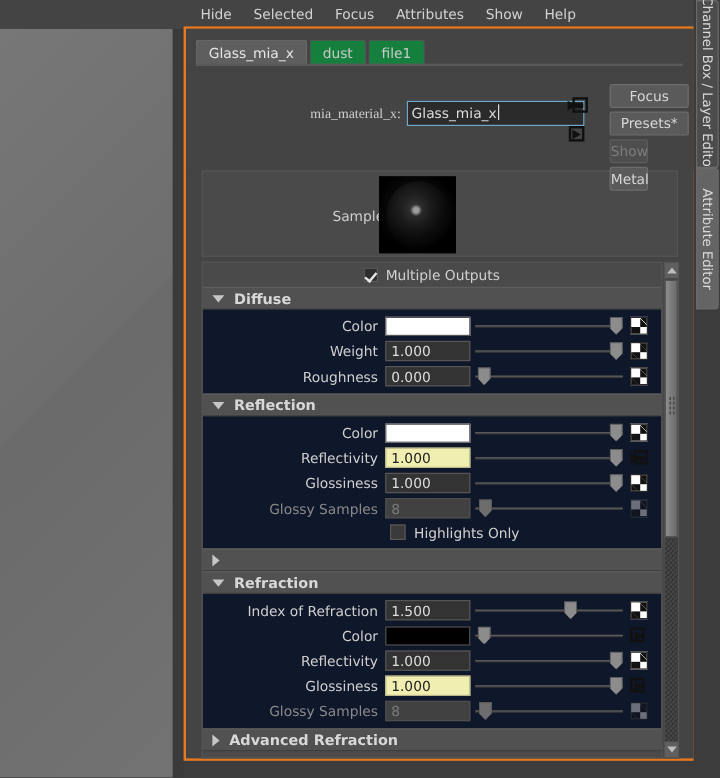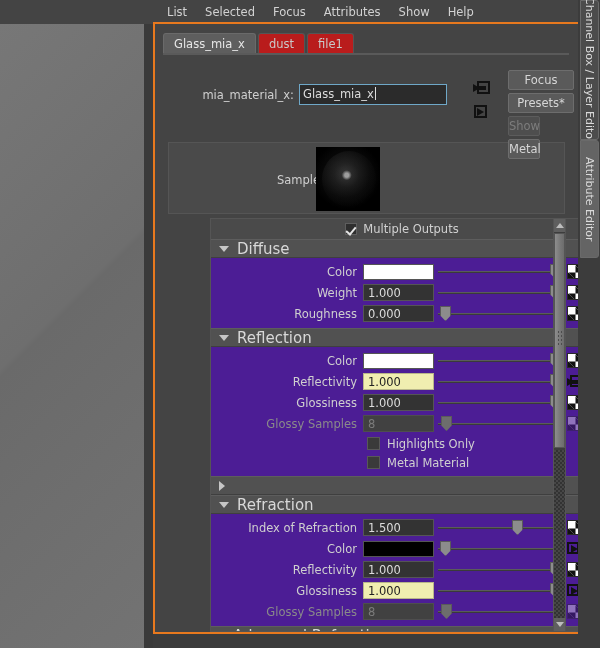--- a/index.html
+++ b/index.html
@@ -44,33 +44,33 @@
 
   
   .tabstrip {
     position:absolute; left:155px; top:24px; width:423px; height:34px;
     background:#444; z-index:3;
   }
   .tabs { position:absolute; left:8px; top:9px; display:flex; gap:2px; }
   .tab {
     height:21px; padding:0 10px; display:flex; align-items:center;
     font-size:11.5px; color:#c9c9c9; border-radius:3px 3px 0 0;
-    background:#b91c1c; border:1px solid #555; border-bottom:none;
+    background:#15803d; border:1px solid #555; border-bottom:none;
     white-space:nowrap; cursor:default;
   }
   .tab.active { background:#5e5e5e; color:#e6e6e6; border-color:#6a6a6a; }
   .tab-underline {
     position:absolute; left:8px; top:29px; width:406px; height:2px;
     background:#5a5a5a;
   }
 
   
   .header { position:absolute; left:155px; top:58px; width:423px; height:84px; background:#444; z-index:3; }
   .namerow { position:absolute; left:0; top:26px; width:423px; display:flex; align-items:center; }
-  .name-label { width:144px; text-align:right; font-size:11.5px; color:#cfcfcf; padding-right:5px; }
+  .name-label { width:184px; text-align:right; font-size:11.5px; color:#cfcfcf; padding-right:5px;font-family:Liberation Serif, serif; }
   .name-input {
     width:148px; height:21px; background:#2b2b2b; border:1px solid #6fa8c8;
     color:#dcdcdc; font-size:11.5px; font-family:inherit;
     padding:0 3px; line-height:19px; position:relative;
   }
   .caret {
     display:inline-block; width:1px; height:13px; background:#dcdcdc;
     vertical-align:-2px; margin-left:1px;
   }
   .io-btns { position:absolute; left:473px; top:80px; width:22px; z-index:4; }
@@ -105,40 +105,40 @@
   }
   .sample-img:after {
     content:''; position:absolute; left:6px; top:4px; width:54px; height:56px;
     border-radius:50%;
     background: radial-gradient(circle at 42% 38%, rgba(70,70,70,0.55) 0%, rgba(20,20,20,0.3) 55%, rgba(0,0,0,0) 75%);
   }
 
   
   .scrollbody {
     position:absolute; left:168px; top:218px; width:384px; height:414px;
-    background:#4a4a4a; border:1px solid #555; overflow:hidden; z-index:3;margin-left:42px;
+    background:#4a4a4a; border:1px solid #555; overflow:hidden; z-index:3;
   }
   .mo-row { height:20px; display:flex; align-items:center; justify-content:center; gap:6px; }
   .chk { width:12px; height:12px; background:#2e2e2e; border:1px solid #5e5e5e; position:relative; }
   .chk.on:after {
     content:''; position:absolute; left:2px; top:1px; width:4px; height:8px;
     border:solid #e4e4e4; border-width:0 2px 2px 0; transform:rotate(40deg);
   }
   .mo-label { font-size:11.5px; color:#d0d0d0; }
 
   .section-hdr {
     height:19px; display:flex; align-items:center; gap:8px;
     background:#515151; border-top:1px solid #5d5d5d; border-bottom:1px solid #3f3f3f;
     padding-left:8px; cursor:default;
   }
   .tri-down { width:0;height:0;border-left:5px solid transparent;border-right:5px solid transparent;border-top:6px solid #c6c6c6; }
   .tri-right { width:0;height:0;border-top:5px solid transparent;border-bottom:5px solid transparent;border-left:6px solid #c6c6c6; }
-  .section-title { font-size:15px; font-weight:normal; color:#d8d8d8; }
-
-  .section-body { background:#4c1d95; padding:3px 0 4px 0; }
+  .section-title { font-size:12px; font-weight:bold; color:#d8d8d8; }
+
+  .section-body { background:#0f172a; padding:3px 0 4px 0; }
 
   .attr-row { height:21px; display:flex; align-items:center; }
   .attr-label {
     width:152px; text-align:right; padding-right:6px;
     font-size:11.5px; color:#cfcfcf; white-space:nowrap; overflow:hidden;
   }
   .attr-label.dim { color:#8a8a8a; }
   .field {
     width:71px; height:17px; background:#333; border:1px solid #555;
     color:#dcdcdc; font-size:11.5px; font-family:inherit; padding:0 4px;
@@ -224,21 +224,21 @@
 <body>
 
 <div id="root">
 
   <div class="viewport"></div>
   <div class="vp-gap">
     <div class="vp-grip"></div>
   </div>
 
   <div class="menubar">
-    <div class="menu-item">List</div>
+    <div class="menu-item">Hide</div>
     <div class="menu-item">Selected</div>
     <div class="menu-item">Focus</div>
     <div class="menu-item">Attributes</div>
     <div class="menu-item">Show</div>
     <div class="menu-item">Help</div>
   </div>
 
   <div class="ae-frame"></div>
 
   <div class="tabstrip">
@@ -378,24 +378,20 @@
             <div class="handle" style="left:3px"></div>
           </div>
         <div class="mapbtn">
             <div class="checker dim"></div>
           </div>
       </div>
       <div class="cbrow">
         <div class="chk"></div>
         <div class="mo-label">Highlights Only</div>
       </div>
-      <div class="cbrow">
-        <div class="chk"></div>
-        <div class="mo-label">Metal Material</div>
-      </div>
     </div>
 
     <div class="section-hdr">
       <div class="tri-right"></div>
     </div>
 
     <div class="section-hdr">
       <div class="tri-down"></div>
       <div class="section-title">Refraction</div>
     </div>

